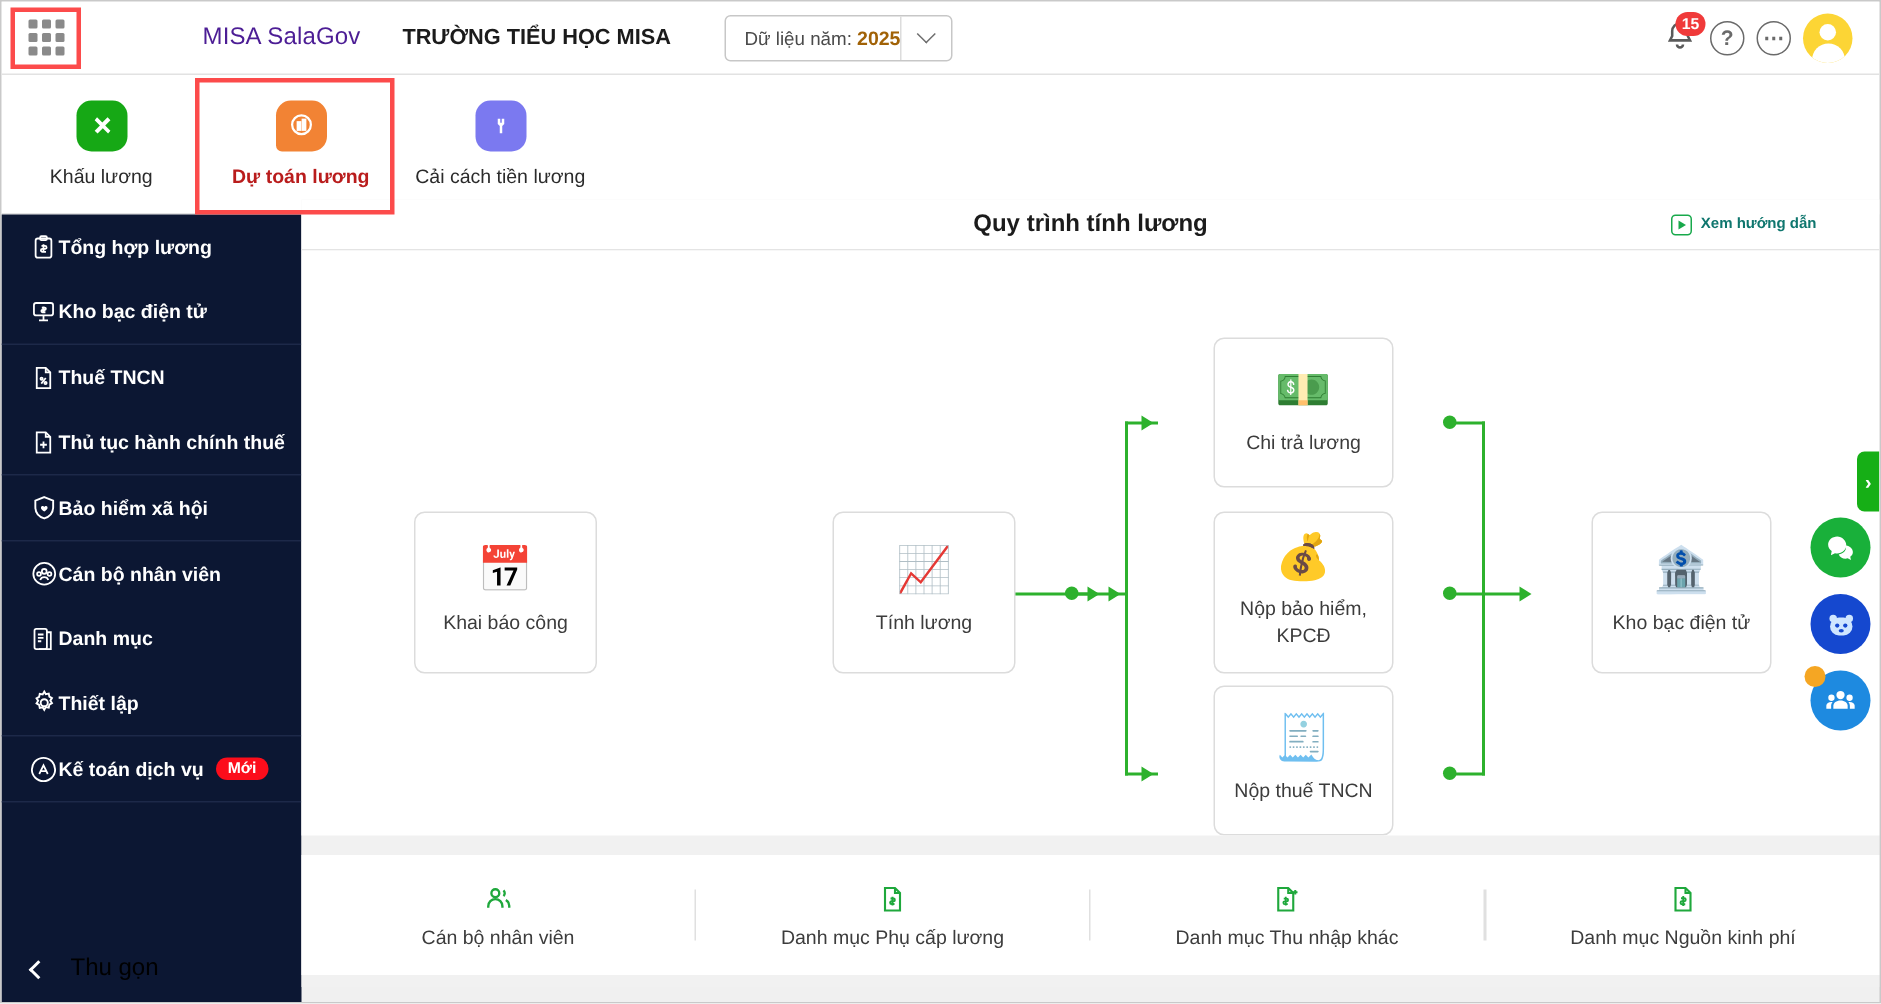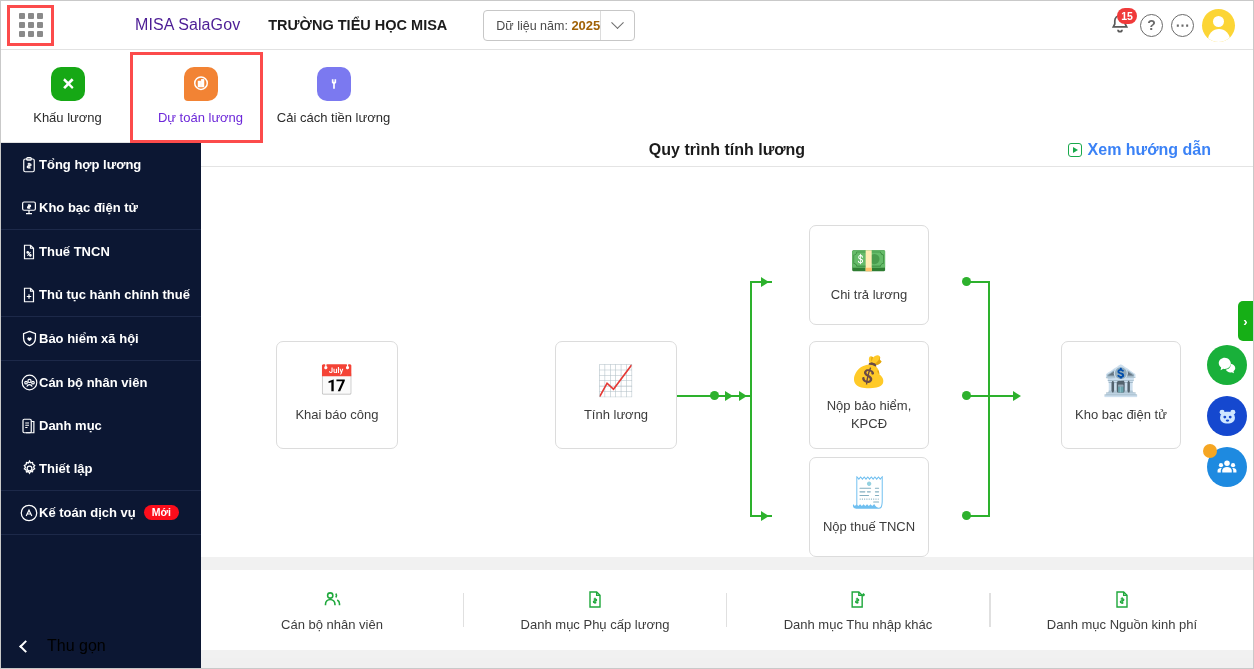--- a/index.html
+++ b/index.html
@@ -125,21 +125,21 @@
     display: flex; flex-direction: column;
     align-items: center; justify-content: center; gap: 9px;
     cursor: pointer;
   }
   .mod-icon {
     width: 34px; height: 34px; border-radius: 10px;
     display: flex; align-items: center; justify-content: center;
     color: #fff; font-size: 17px; font-weight: bold;
   }
   .mod-label { font-size: 13px; color: #2b2b2b; }
-  .mod-sel .mod-label { color: #6d28d9; }
+  .mod-sel .mod-label { color: #b91c1c; font-weight: bold; }
 
   
   .sidebar {
     position: absolute; left: 0; top: 142px;
     width: 200px; height: 525px;
     background: #0c1733;
     display: flex; flex-direction: column;
   }
   .side-group { border-bottom: 1px solid #1d2949; }
   .side-item {
@@ -181,21 +181,21 @@
     position: relative;
     height: 34px; background: #fff;
     border-bottom: 1px solid #e4e4e4;
     display: flex; align-items: center; justify-content: center;
   }
   .proc-title { font-size: 16px; font-weight: bold; color: #1b1b1b; }
   .guide-link {
     position: absolute; right: 42px; top: 50%;
     transform: translateY(-50%);
     display: flex; align-items: center; gap: 6px;
-    color: #3b82f6; font-size: 16px; font-weight: bold;
+    color: #0f766e; font-size: 10px; font-weight: bold;
     cursor: pointer;
     text-align: center;
   }
   .play-box {
     width: 14px; height: 14px; border: 1.6px solid #18a94b;
     border-radius: 3px; display: flex; align-items: center; justify-content: center;
   }
   .play-box::after {
     content:""; width:0; height:0;
     border-left: 5px solid #18a94b;

